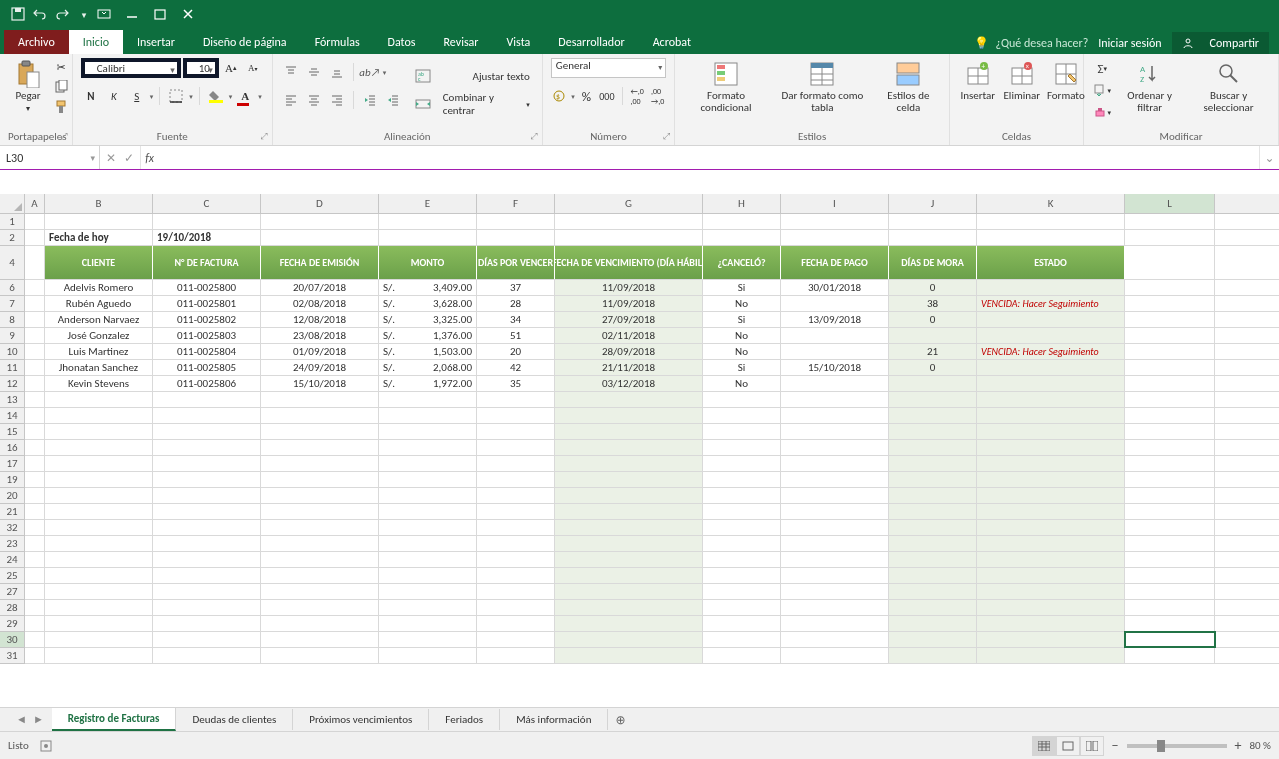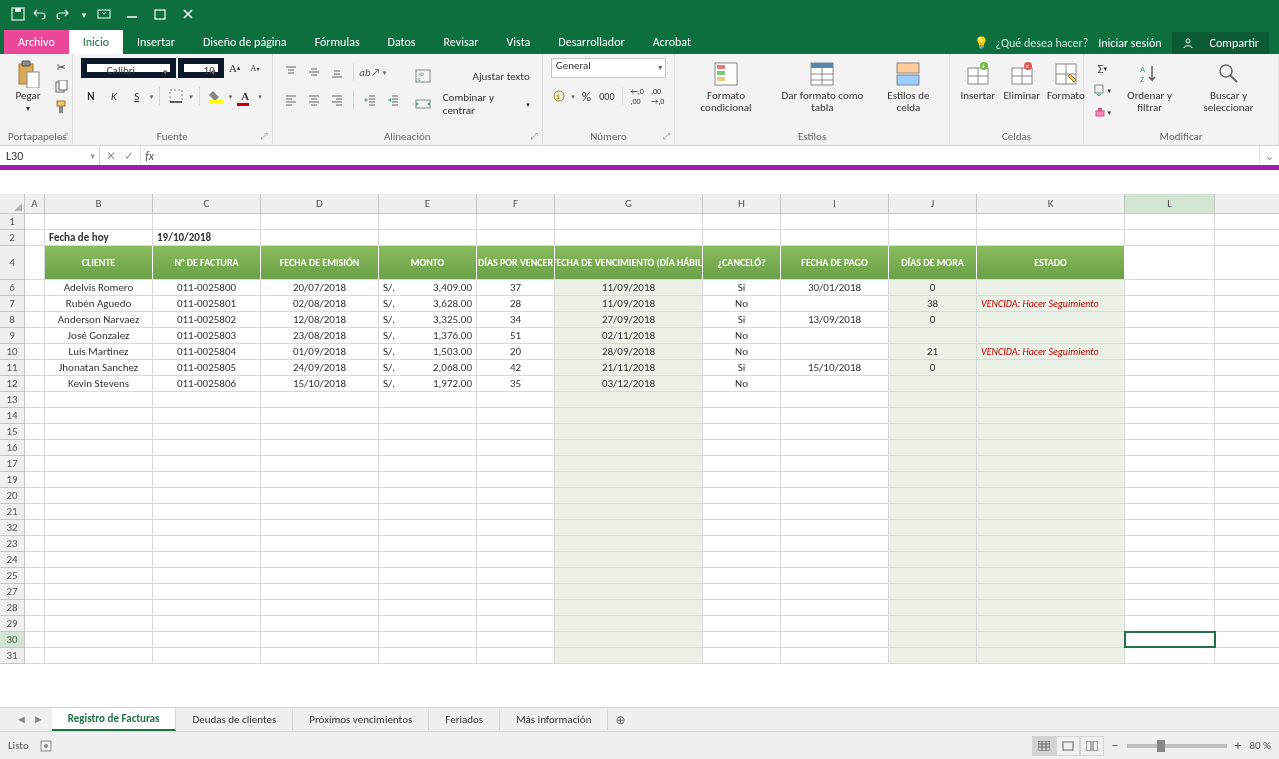--- a/index.html
+++ b/index.html
@@ -7,46 +7,46 @@
 
 .titlebar { background: #0d6e3e; color: #fff; height: 28px; display: flex; align-items: center; padding: 0 6px; }
 .titlebar .qat { display: flex; align-items: center; gap: 6px; padding-left: 4px; }
 .titlebar .qat-icon { width: 16px; height: 16px; display: flex; align-items: center; justify-content: center; opacity: .9; }
 .titlebar .title { flex: 1; text-align: center; font-size: 12px; }
 .titlebar .winbtns { display: flex; gap: 4px; align-items: center; }
 .titlebar .winbtn { width: 24px; height: 24px; display: flex; align-items: center; justify-content: center; font-size: 14px; }
 
 .tabs { background: #0d6e3e; height: 26px; display: flex; align-items: flex-end; color: #fff; padding-left: 4px; }
 .tab { padding: 5px 14px; font-size: 12px; cursor: pointer; }
-.tab.file { background: #ec4899; }
+.tab.file { background: #7f1d1d; }
 .tab.active { background: #fff; color: #1f7244; }
 .tabs .right { margin-left: auto; display: flex; align-items: center; gap: 10px; padding-right: 10px; }
 .tabs .tell-me { color: #c9e7d6; font-size: 12px; display: flex; align-items: center; gap: 6px; }
 .share-btn { background: #0b5a33; padding: 4px 10px; display: flex; align-items: center; gap: 16px; font-size: 12px; }
 
 .ribbon { background: #f3f3f3; border-bottom: 1px solid #d4d4d4; display: flex; height: 92px; }
 .group { border-right: 1px solid #e0e0e0; padding: 4px 8px 2px; display: flex; flex-direction: column; justify-content: space-between; min-width: 50px; }
 .group-body { display: flex; align-items: flex-start; gap: 4px; flex: 1; }
 .group-label { text-align: center; font-size: 11px; color: #666; padding-top: 2px; position: relative; }
 .group-label .launcher { position: absolute; right: -4px; top: 2px; font-size: 9px; color: #888; }
 .big-btn { display: flex; flex-direction: column; align-items: center; gap: 2px; padding: 2px; font-size: 11px; text-align: center; line-height: 1.1; min-width: 40px; }
 .big-btn .bicon { width: 28px; height: 28px; display: flex; align-items: center; justify-content: center; }
 .small-col { display: flex; flex-direction: column; gap: 2px; }
 .small-btn { width: 18px; height: 18px; display: flex; align-items: center; justify-content: center; font-size: 11px; border: 1px solid transparent; }
 .font-row { display: flex; align-items: center; gap: 2px; }
-.font-select { border: 6px solid #0f172a; background: #fff; height: 20px; padding: 0 14px 0 20px; font-size: 11px; position: relative; }
+.font-select { border: 4px solid #0f172a; background: #fff; height: 20px; padding: 0 14px 0 12px; font-size: 11px; position: relative; }
 .font-select::after { content: "▾"; position: absolute; right: 2px; top: 2px; font-size: 9px; color: #666; }
 .style-row { display: flex; gap: 3px; margin-top: 4px; align-items: center; }
 .sbtn { width: 20px; height: 20px; display: flex; align-items: center; justify-content: center; font-size: 11px; }
 .divider-v { width: 1px; background: #d9d9d9; height: 18px; margin: 0 3px; }
 .wrap-btn { display: flex; align-items: center; gap: 12px; font-size: 11px; padding: 2px 4px; justify-content: space-between; }
 .dropdown { border: 1px solid #c5c5c5; background: #fff; height: 20px; padding: 0 16px 0 4px; font-size: 11px; position: relative; min-width: 100px; }
 .dropdown::after { content: "▾"; position: absolute; right: 3px; top: 3px; font-size: 8px; color: #666; }
 
-.namebox-bar { background: #fff; border-bottom: 5px solid #a21caf; height: 24px; display: flex; align-items: stretch; }
+.namebox-bar { background: #fff; border-bottom: 1px solid #a21caf; height: 24px; display: flex; align-items: stretch; }
 .name-box { width: 100px; border-right: 1px solid #d4d4d4; padding: 0 16px 0 6px; font-size: 12px; display: flex; align-items: center; position: relative; }
 .name-box::after { content: "▾"; position: absolute; right: 4px; font-size: 9px; color: #999; }
 .fx-btns { display: flex; align-items: center; padding: 0 6px; gap: 8px; color: #999; border-right: 1px solid #e4e4e4; }
 .fx-label { font-style: italic; font-size: 12px; color: #555; padding: 0 4px; display: flex; align-items: center; }
 .formula-bar { flex: 1; padding: 0 6px; display: flex; align-items: center; }
 .fb-expand { width: 20px; display: flex; align-items: center; justify-content: center; color: #999; border-left: 1px solid #e4e4e4; }
 
 .grid-area { position: absolute; top: 194px; bottom: 28px; left: 0; right: 0; display: flex; flex-direction: column; background: #fff; }
 .col-headers { display: flex; height: 20px; background: #f0f0f0; border-bottom: 1px solid #c6c6c6; font-size: 11px; }
 .corner { width: 25px; border-right: 1px solid #c6c6c6; background: #f0f0f0; position: relative; }

